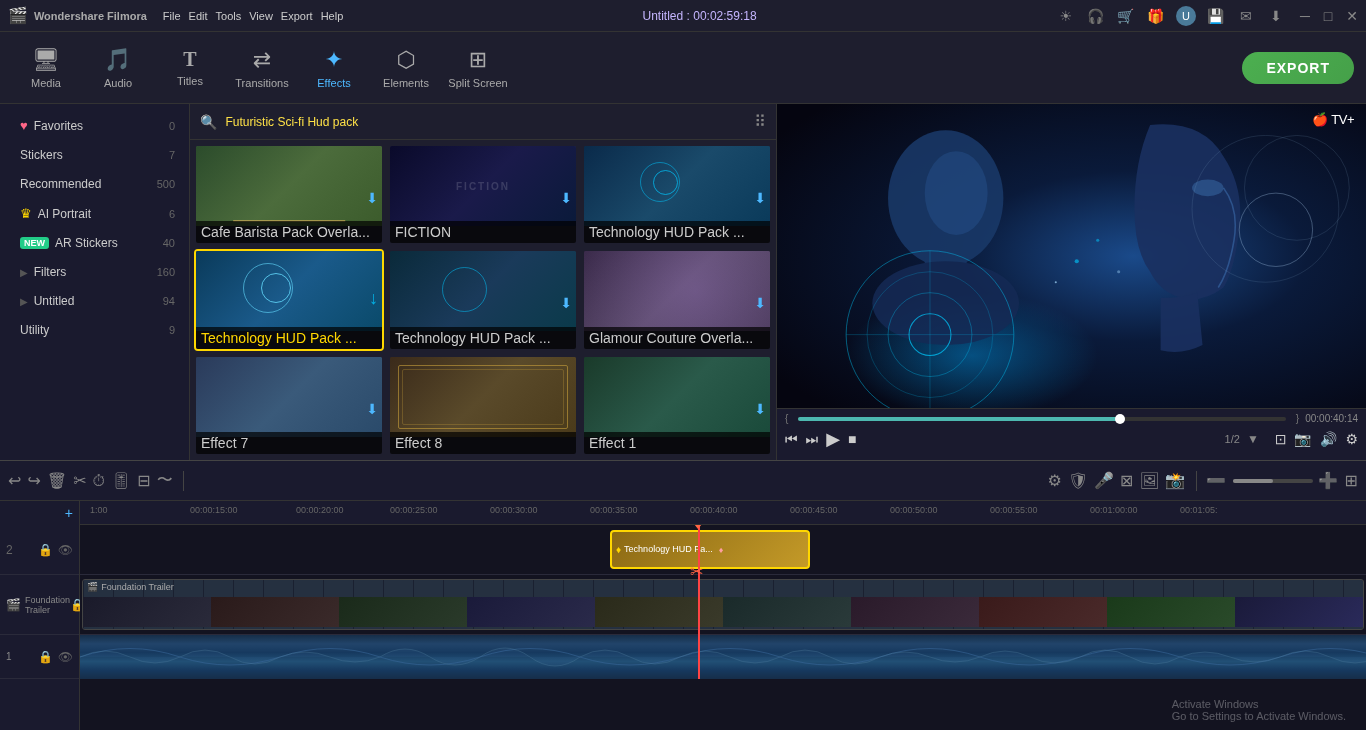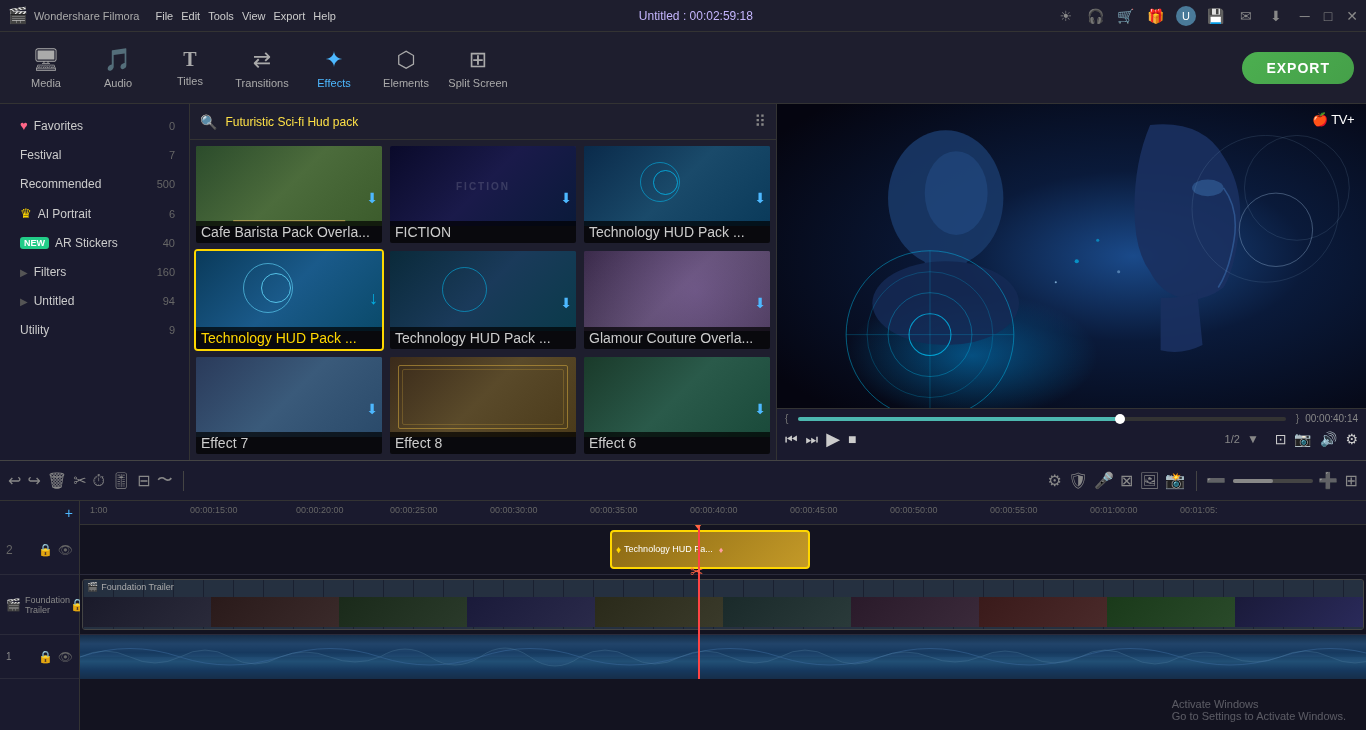--- a/index.html
+++ b/index.html
@@ -461,21 +461,21 @@
       border-bottom: 1px solid #2a2a3a;
     }
   </style>
 </head>
 <body>
 
 <div id="titlebar">
   <div id="titlebar-left">
     <div id="titlebar-logo">
       <span style="color:#4db8ff; font-size:16px;">🎬</span>
-      <span style="font-size:11px; color:#aaa;">Wondershare Filmora</span>
+      <span style="font-size:11px; color:#aaa;font-weight:bold;">Wondershare Filmora</span>
     </div>
     <div id="titlebar-menus">
       <span>File</span>
       <span>Edit</span>
       <span>Tools</span>
       <span>View</span>
       <span>Export</span>
       <span>Help</span>
     </div>
   </div>
@@ -533,21 +533,21 @@
   <div id="sidebar">
     <div class="sidebar-item">
       <div class="sidebar-item-left">
         <span class="favorite-heart">♥</span>
         <span>Favorites</span>
       </div>
       <span class="sidebar-item-count">0</span>
     </div>
     <div class="sidebar-item">
       <div class="sidebar-item-left">
-        <span>Festival</span>
+        <span>Stickers</span>
       </div>
       <span class="sidebar-item-count">7</span>
     </div>
     <div class="sidebar-item">
       <div class="sidebar-item-left">
         <span>Recommended</span>
       </div>
       <span class="sidebar-item-count">500</span>
     </div>
     <div class="sidebar-item">
@@ -690,21 +690,21 @@
       </div>
 
       <div class="effect-item">
         <div class="effect-thumb thumb-effect9">
           <span class="effect-gem" style="color:#a88aff;">♦</span>
           <div class="thumb-visual">
             <div style="position:absolute;inset:0;background:linear-gradient(135deg,#1a3a2a,#2a5a4a,#1a4a3a);"></div>
           </div>
           <span class="effect-download-btn">⬇</span>
         </div>
-        <div class="effect-label">Effect 6</div>
+        <div class="effect-label">Effect 1</div>
       </div>
 
     </div>
   </div>
 
   <div id="preview-area">
     <div id="preview-video">
       <div class="preview-bg">
         
         <svg width="100%" height="100%" viewBox="0 0 590 290" preserveAspectRatio="xMidYMid slice">

